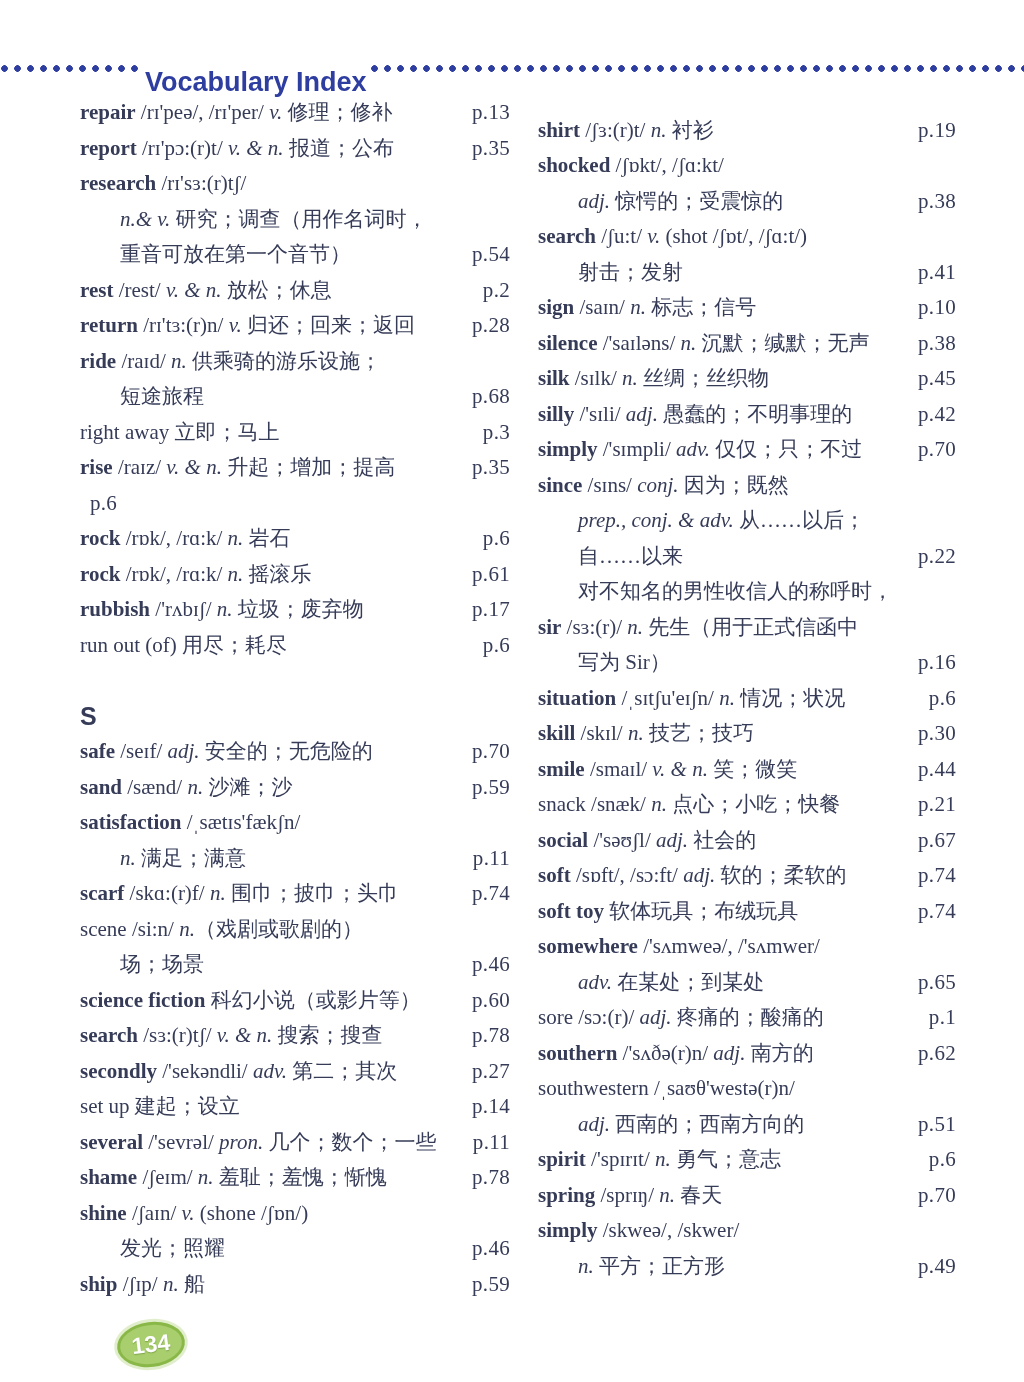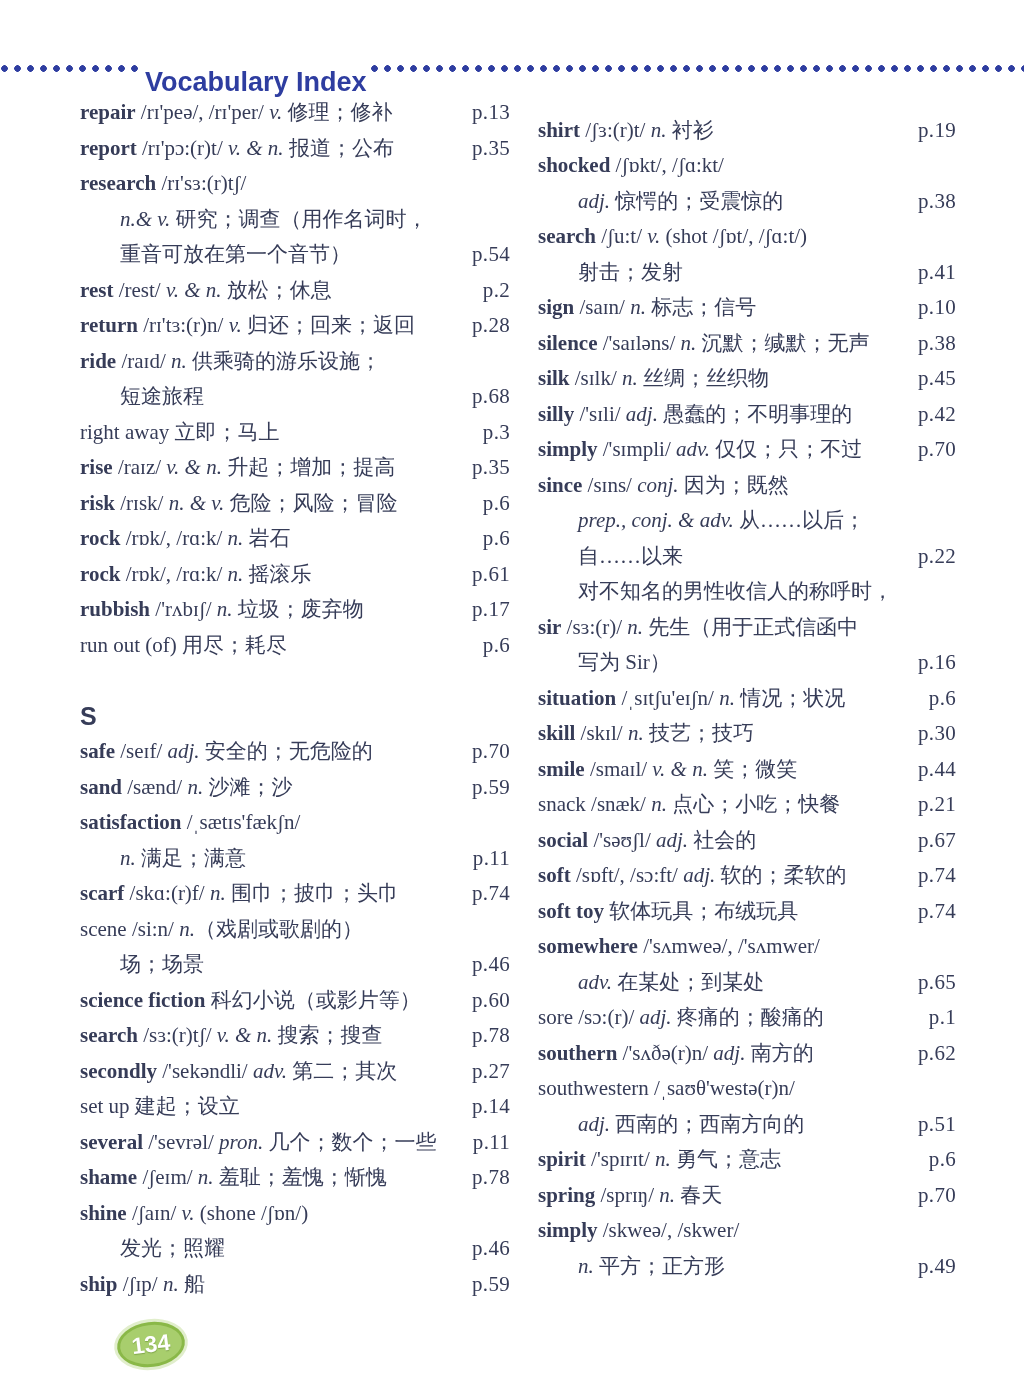--- a/index.html
+++ b/index.html
@@ -114,21 +114,20 @@
       </div>
       <div class="vi-line">
         <span class="txt"><span class="seg-r">right away 立即；马上</span></span>
         <span class="pg">p.3</span>
       </div>
       <div class="vi-line">
         <span class="txt"><span class="seg-b">rise</span><span class="seg-r"> /raɪz/ </span><span class="seg-i">v. &amp; n.</span><span class="seg-r"> 升起；增加；提高</span></span>
         <span class="pg">p.35</span>
       </div>
       <div class="vi-line">
-        <span class="txt"><span class="seg-b">risk</span><span class="seg-r"> /rɪsk/ </span><span class="seg-i">n. &amp; v.</span><span class="seg-r"> 危险；风险；冒险</span></span>
         <span class="pg">p.6</span>
       </div>
       <div class="vi-line">
         <span class="txt"><span class="seg-b">rock</span><span class="seg-r"> /rɒk/, /rɑ:k/ </span><span class="seg-i">n.</span><span class="seg-r"> 岩石</span></span>
         <span class="pg">p.6</span>
       </div>
       <div class="vi-line">
         <span class="txt"><span class="seg-b">rock</span><span class="seg-r"> /rɒk/, /rɑ:k/ </span><span class="seg-i">n.</span><span class="seg-r"> 摇滚乐</span></span>
         <span class="pg">p.61</span>
       </div>

